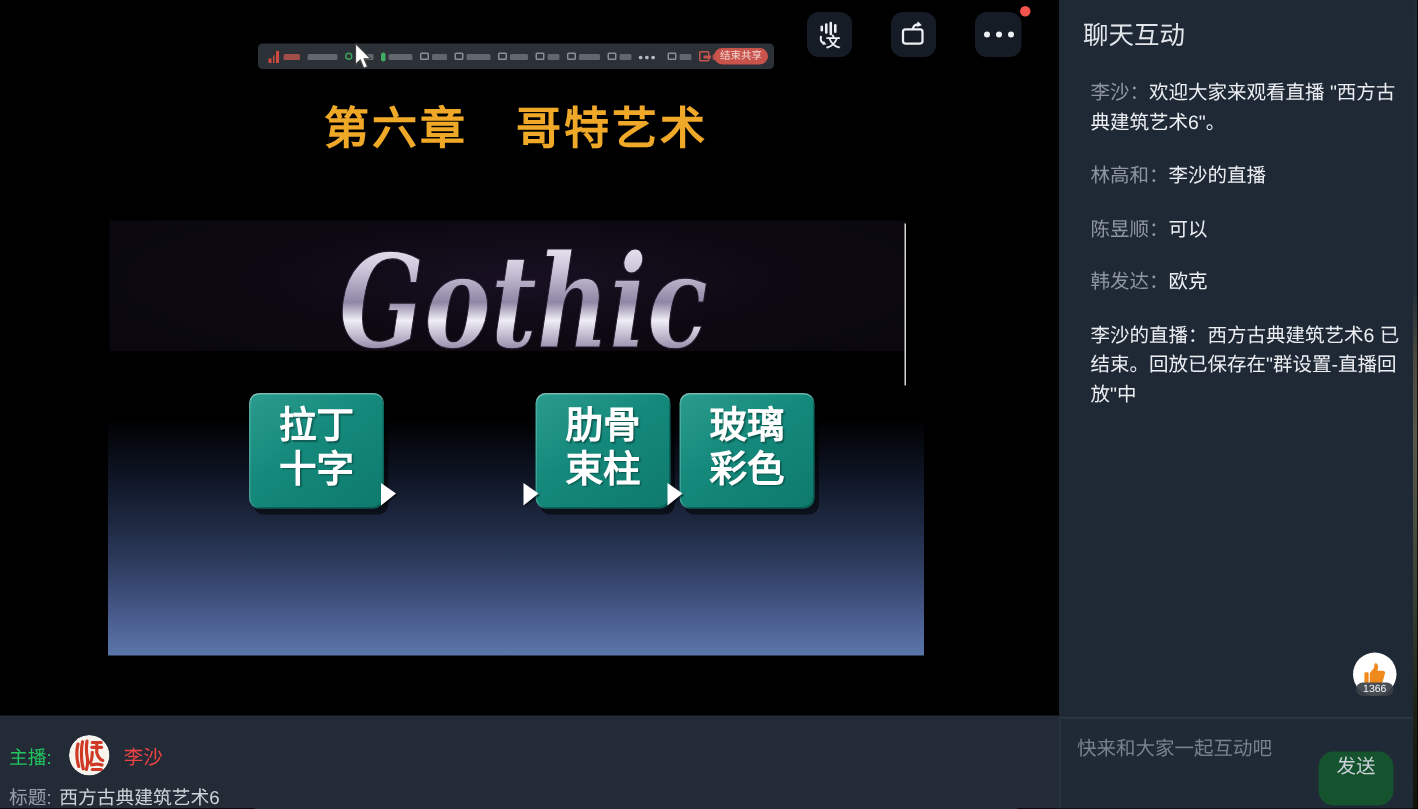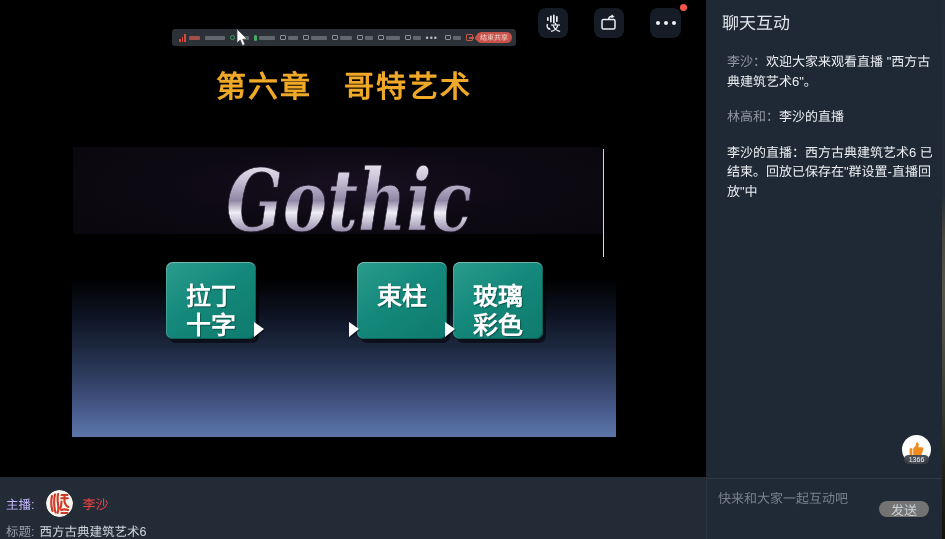--- a/index.html
+++ b/index.html
@@ -22,21 +22,21 @@
 
   #gothic-banner { position:absolute; left:1px; top:117px; width:531px; height:87px;
     background:radial-gradient(ellipse 60% 80% at 52% 45%, #181022 0%, #0d0912 55%, #0a080e 100%); }
   #gothic-banner .edge { position:absolute; right:0; top:2px; width:1px; height:108px; background:#d8d8dc; }
 
   
   .flow-box { position:absolute; top:232px; width:90px; height:77px; border-radius:7px;
     background:linear-gradient(145deg,#2b9c8e 0%,#14897b 45%,#0e7a6d 100%);
     box-shadow:3px 4px 0 rgba(0,0,0,.55), inset 0 1px 0 rgba(255,255,255,.35), inset 1px 0 0 rgba(255,255,255,.18), inset -1px -1px 0 rgba(0,0,0,.25);
     color:#fff; font-family:"Liberation Serif", serif; font-weight:700;
-    font-size:25px; line-height:29px; text-align:center; padding-top:20px;
+    font-size:25px; line-height:29px; text-align:center; padding-top:8px;
     text-shadow:1px 1px 1px rgba(0,0,0,.35); }
   .fb1 { left:94px; } .fb2 { left:190px; } .fb3 { left:285px; } .fb4 { left:381px; }
   .flow-arrow { position:absolute; top:292px; width:0; height:0;
     border-left:10px solid #fff; border-top:7px solid transparent; border-bottom:8px solid transparent;
     filter:drop-shadow(1px 1px 0 rgba(0,0,0,.5)); }
   .fa1 { left:182px; } .fa2 { left:277px; } .fa3 { left:373px; }
 
   
   #meeting-toolbar { position:absolute; left:172px; top:29px; width:344px; height:17px;
     background:#2c3037; border-radius:3px; display:flex; align-items:center; padding:0 44px 0 7px; overflow:hidden; }
@@ -62,21 +62,21 @@
   .top-btn { position:absolute; top:8px; width:30px; height:30px; border-radius:8px;
     background:#161c26; display:flex; align-items:center; justify-content:center; }
   #btn-caption { left:538px; } #btn-rotate { left:594px; } #btn-more { left:650px; width:31px; }
   .dots { display:flex; }
   .dots i { display:block; width:4px; height:4px; border-radius:50%; background:#eef1f4; margin:0 2px; }
   #red-dot { position:absolute; left:680px; top:4px; width:7px; height:7px; border-radius:50%; background:#f4544b; }
 
   
   #bottom-bar { position:absolute; left:0; top:477px; width:706px; height:62px; background:#222b36; }
   .host-row { position:absolute; left:6px; top:12px; height:28px; display:flex; align-items:center; }
-  .host-label { color:#c4b5fd; font-size:12.5px; }
+  .host-label { color:#22c55e; font-size:12.5px; }
   #host-avatar { width:27px; height:27px; border-radius:50%; margin-left:12px; margin-right:9px; }
   .host-name { color:#ef4444; font-size:13px; }
   .title-row { position:absolute; left:6px; top:44px; display:flex; align-items:center; }
   .title-label { color:#97a0ab; font-size:12.5px; margin-right:5px; }
   .title-value { color:#ced4da; font-size:12.5px; }
 
   
   #chat-panel { position:absolute; left:706px; top:0; width:236px; height:539px; background:#1e2935; }
   #chat-title { position:absolute; left:16px; top:9px; font-size:17px; color:#e2e6eb; }
   #chat-messages { position:absolute; left:21px; top:52px; width:208px; }
@@ -87,22 +87,22 @@
 
   #like-btn { position:absolute; left:902px; top:435px; width:30px; height:30px; }
   #like-circle { position:absolute; left:0; top:0; width:29px; height:29px; border-radius:50%; background:#fff;
     display:flex; align-items:center; justify-content:center; }
   #like-badge { position:absolute; left:2px; top:20px; width:25px; height:9px; border-radius:4.5px;
     background:rgba(58,63,70,.92); color:#f2f3f5; font-size:7px; line-height:9px; text-align:center; }
 
   #chat-input-area { position:absolute; left:706px; top:478px; width:236px; height:61px;
     background:#1f2a36; border-top:1px solid #2e3945; border-left:1px solid #2a3542; }
   #input-placeholder { position:absolute; left:11px; top:9px; font-size:13px; color:#79818c; }
-  #send-btn { position:absolute; left:172px; top:22px; width:50px; height:16px; border-radius:10px;
-    background:#737373; color:#cbd1d8; font-size:13px; line-height:20px; text-align:center; }
+  #send-btn { position:absolute; left:172px; top:22px; width:50px; height:36px; border-radius:10px;
+    background:#14532d; color:#cbd1d8; font-size:13px; line-height:20px; text-align:center; }
 
   
   #wallpaper-strip { position:absolute; left:942px; top:0; width:3px; height:539px;
     background:linear-gradient(180deg,#222b37 0%,#242d38 36%,#49483f 44%,#585549 54%,#4a4e41 64%,#353a2e 76%,#1f2119 88%,#121309 100%); }
 </style>
 </head>
 <body>
 
 <div id="stage">
 
@@ -126,20 +126,21 @@
           <text x="276" y="84" text-anchor="middle" font-family="'DejaVu Serif', serif" font-style="italic" font-weight="bold" font-size="86" fill="url(#silver)" stroke="#201a2b" stroke-width="0.8" textLength="246" lengthAdjust="spacingAndGlyphs">Gothic</text>
         </svg>
         <div class="edge"></div>
       </div>
 
       <div class="flow-box fb1">
         <div>拉丁</div>
         <div>十字</div>
       </div>
       <div class="flow-box fb3">
+        <div>肋骨</div>
         <div>束柱</div>
       </div>
       <div class="flow-box fb4">
         <div>玻璃</div>
         <div>彩色</div>
       </div>
       <div class="flow-arrow fa1"></div>
       <div class="flow-arrow fa2"></div>
       <div class="flow-arrow fa3"></div>
     </div>
@@ -254,20 +255,22 @@
       <span class="title-value">西方古典建筑艺术6</span>
     </div>
   </div>
 
   <div id="chat-panel">
     <div id="chat-title">聊天互动</div>
 
     <div id="chat-messages">
       <div class="msg"><span class="name">李沙：</span><span class="text">欢迎大家来观看直播 "西方古典建筑艺术6"。</span></div>
       <div class="msg"><span class="name">林高和：</span><span class="text">李沙的直播</span></div>
+      <div class="msg"><span class="name">陈昱顺：</span><span class="text">可以</span></div>
+      <div class="msg"><span class="name">韩发达：</span><span class="text">欧克</span></div>
       <div class="msg system"><span class="name">李沙的直播：</span><span class="text">西方古典建筑艺术6 已结束。回放已保存在"群设置-直播回放"中</span></div>
     </div>
   </div>
 
   <div id="like-btn">
     <div id="like-circle">
       <svg width="17" height="17" viewBox="0 0 17 17">
         <path fill="#f08a1d" d="M5.2,7.6 L7.8,4.6 C8.2,4.1 8.1,2.6 8.3,1.8 C8.4,1.2 9.1,1 9.7,1.4 C10.5,2 10.9,3 10.7,4.2 L10.3,6.2 L13.9,6.2 C14.9,6.2 15.6,7.1 15.3,8 L13.8,13.3 C13.6,13.9 13,14.4 12.4,14.4 L5.2,14.4 Z"></path>
         <rect x="1.6" y="7.2" width="2.8" height="7.2" rx="0.8" fill="#f08a1d"></rect>
       </svg>

